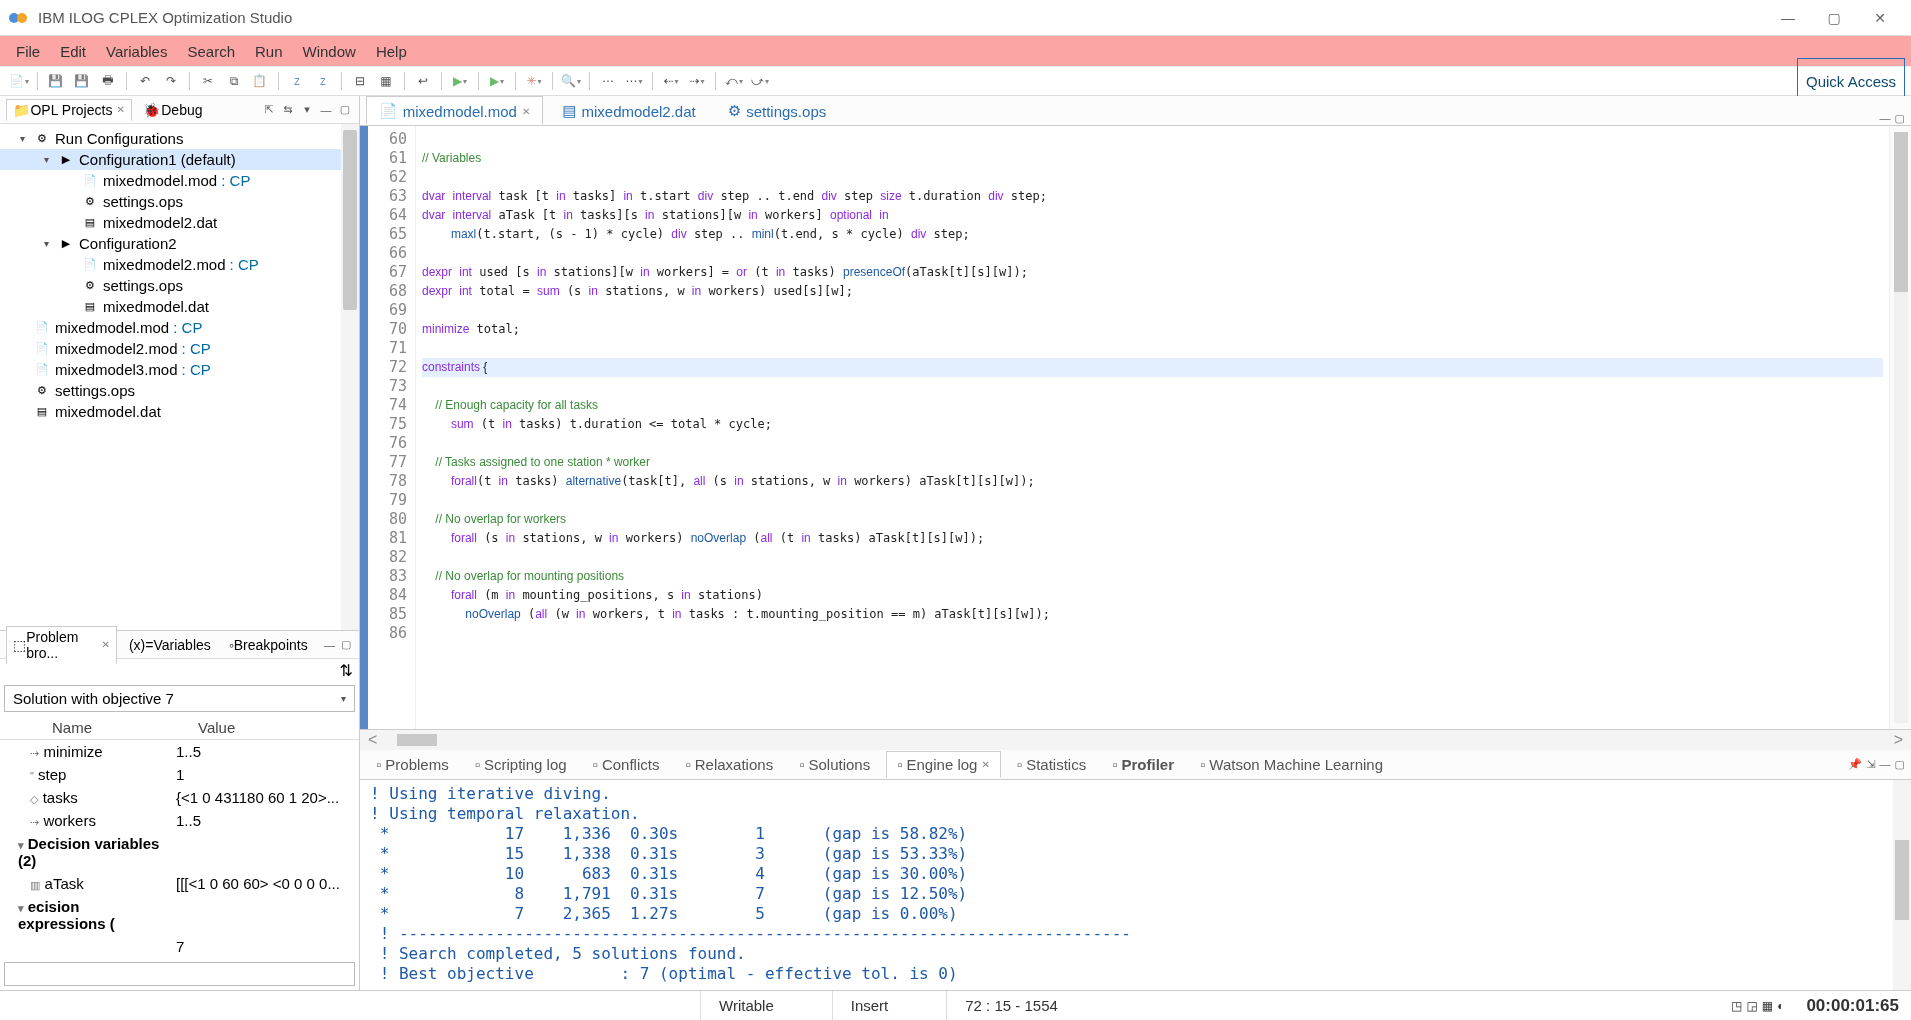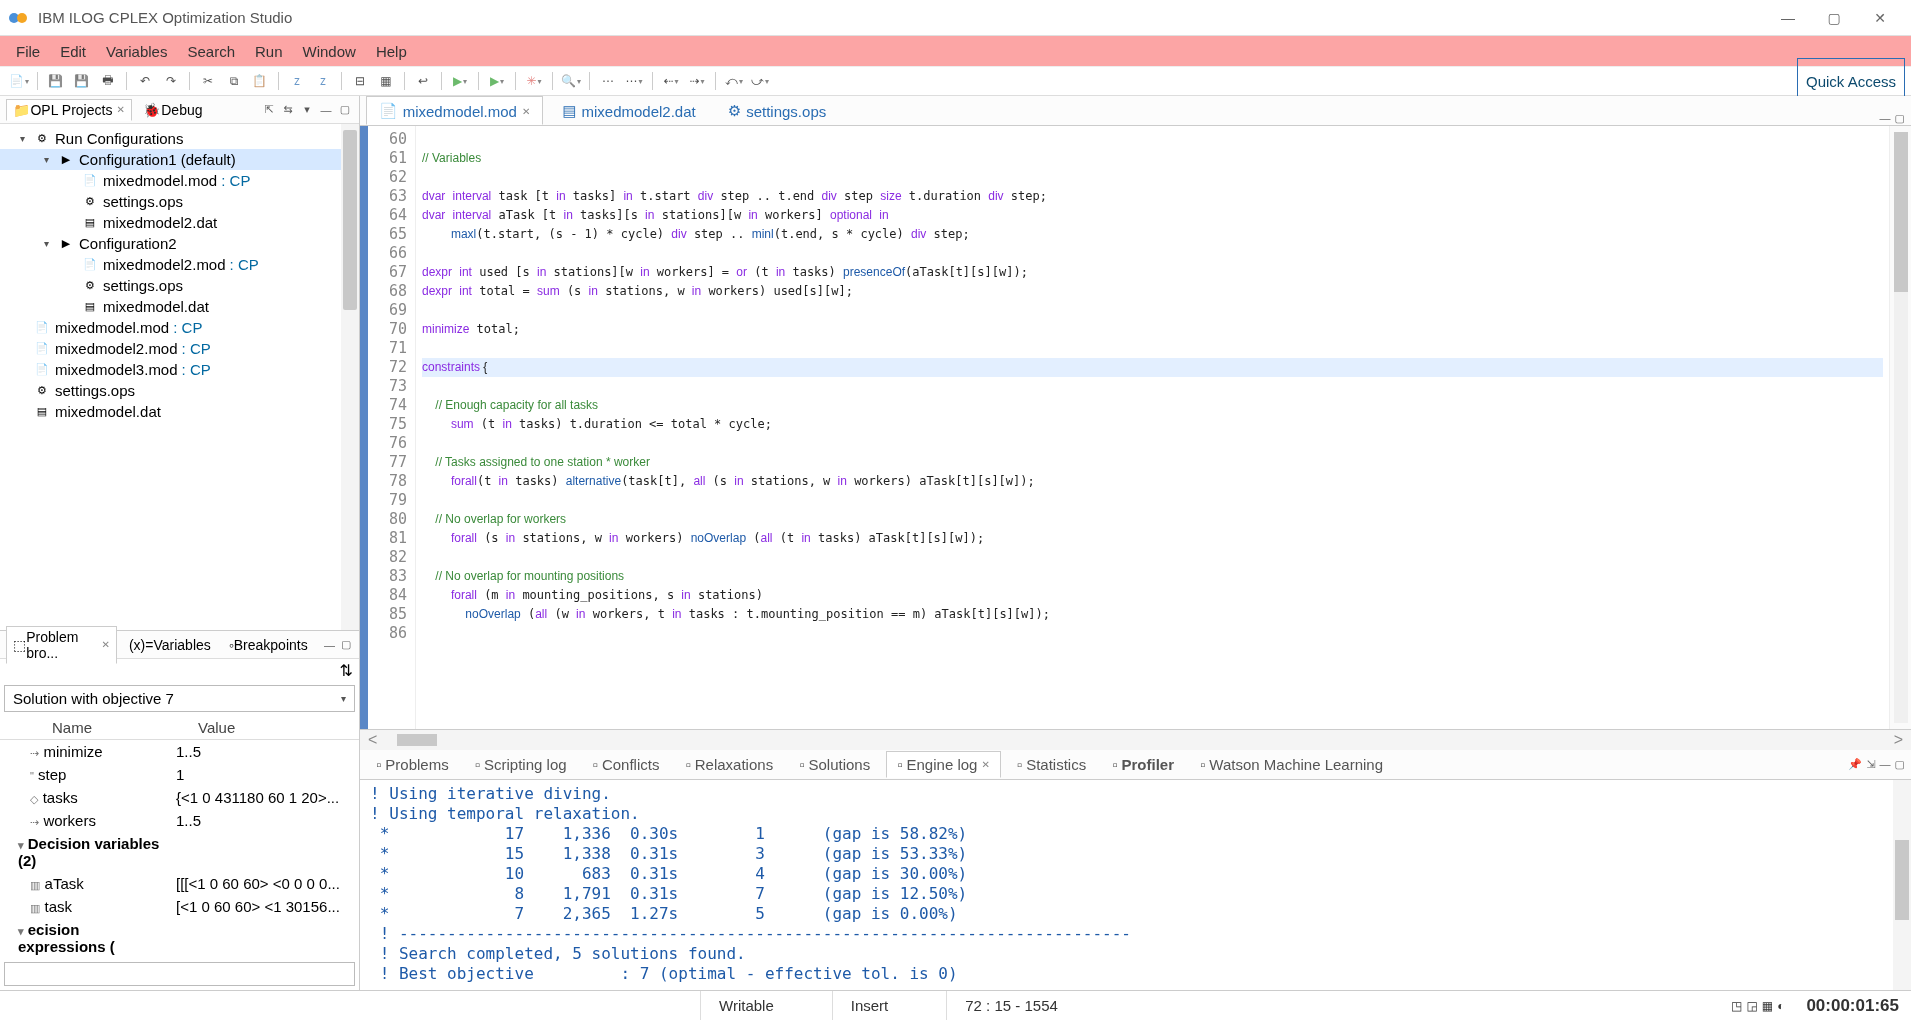--- a/index.html
+++ b/index.html
@@ -327,24 +327,20 @@
               <div class="c2">1..5</div>
             </div>
             <div class="pb-row group">
               <div class="c1"><span class="ico">▾</span> <span>Decision variables (2)</span></div>
               <div class="c2"></div>
             </div>
             <div class="pb-row">
               <div class="c1"><span class="ico">▥</span> <span>aTask</span></div>
               <div class="c2">[[[&lt;1 0 60 60&gt; &lt;0 0 0 0...</div>
             </div>
-            <div class="pb-row">
-              <div class="c1"><span class="ico">▥</span> <span>task</span></div>
-              <div class="c2">[&lt;1 0 60 60&gt; &lt;1 30156...</div>
-            </div>
             <div class="pb-row group">
               <div class="c1"><span class="ico">▾</span> <span>ecision expressions (</span></div>
               <div class="c2"></div>
             </div>
             <div class="pb-row">
               <div class="c1"> </div>
               <div class="c2">7</div>
             </div>
           </div>
       </div>

